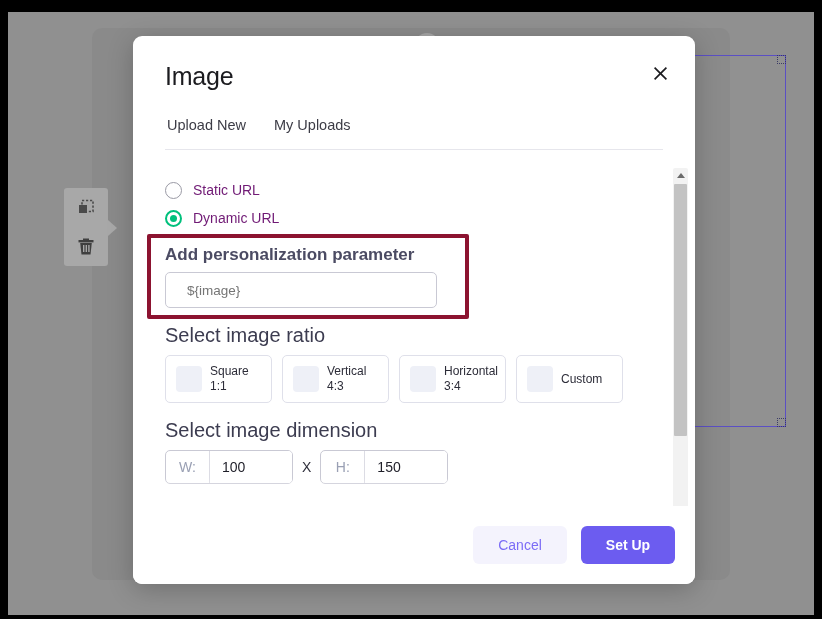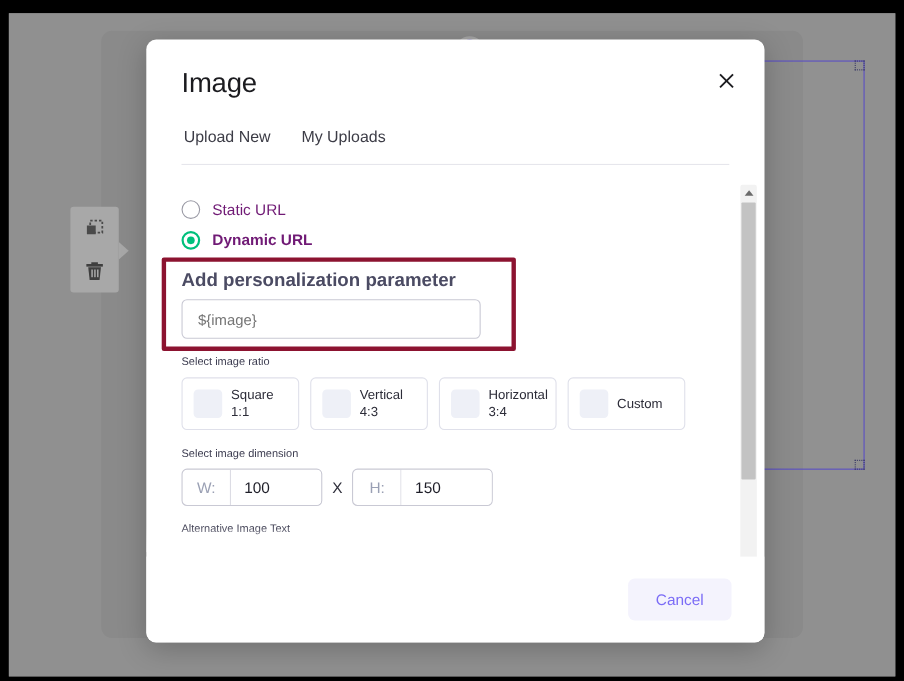--- a/index.html
+++ b/index.html
@@ -189,39 +189,39 @@
   }
   .radio.checked::after {
     content: "";
     position: absolute;
     left: 3.2px; top: 3.2px;
     width: 7px; height: 7px;
     border-radius: 50%;
     background: #00c07c;
   }
   .radio-label { font-size: 14px; color: #701a75; }
-  .radio-label.bold { font-weight: bold; text-align: right; }
+  .radio-label.bold { font-weight: normal; text-align: right; }
 
   .field-label {
     font-size: 17px;
     color: #4b4b63;
     font-weight: bold;
     margin: 13px 0 7px 0;
   }
   .section-label {
-    font-size: 10px;
+    font-size: 20px;
     color: #3c3c50;
     margin: 16px 0 8px 0;
   }
 
   .text-input {
     width: 272px; height: 36px;
     border: 1px solid #c9c9d4;
     border-radius: 5px;
-    padding: 0 14px;
+    padding: 0 21px;
     font-size: 13.5px;
     color: #8e8e9e;
     font-family: "Liberation Sans", sans-serif;
     background: #fff;
     outline: none;
   }
 
   
   #annot-box {
     position: absolute;
@@ -329,21 +329,21 @@
   
   #modal-footer {
     position: absolute;
     left: 0; bottom: 0;
     width: 562px; height: 78px;
     background: #fff;
     display: flex;
     align-items: center;
     justify-content: flex-end;
     gap: 14px;
-    padding-right: 30px;
+    padding-right: 20px;
   }
   .btn {
     height: 38px;
     border-radius: 6px;
     font-size: 14px;
     font-family: "Liberation Sans", sans-serif;
     cursor: pointer;
     border: none;
   }
   #cancel-btn {
@@ -485,19 +485,20 @@
           <span class="sb-tri up"></span>
         </div>
         <div id="sb-thumb"></div>
         <div class="sb-arrow" id="sb-down">
           <span class="sb-tri down"></span>
         </div>
       </div>
 
       <div id="modal-footer">
         <button class="btn" id="cancel-btn">Cancel</button>
+        <button class="btn" id="setup-btn">Set Up</button>
       </div>
     </div>
 
     <div id="annot-box"></div>
 
   </div>
 </div>
 
 </body></html>

